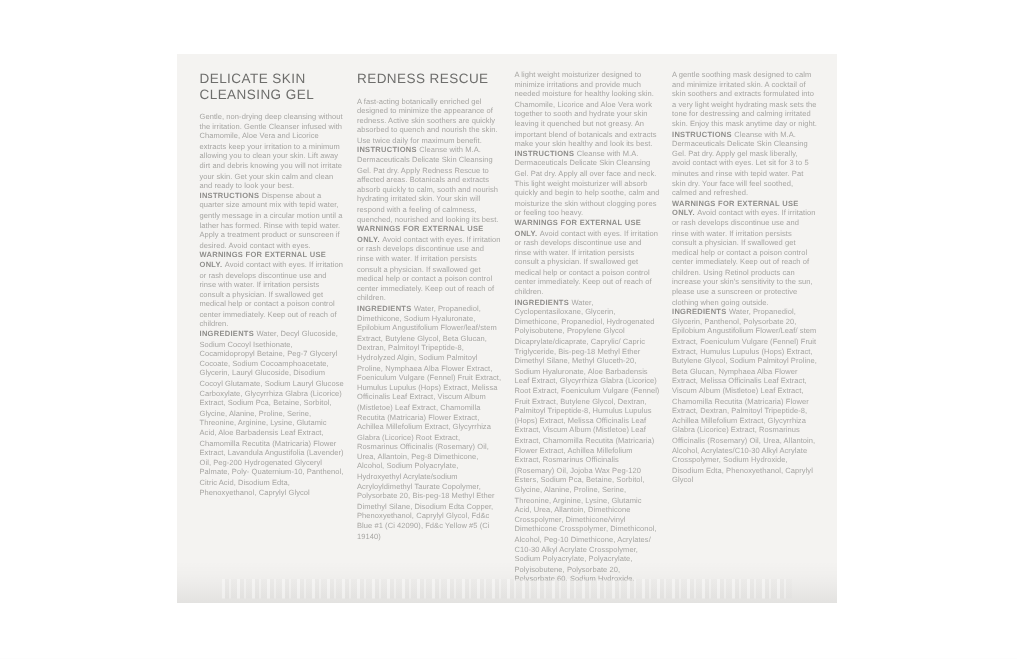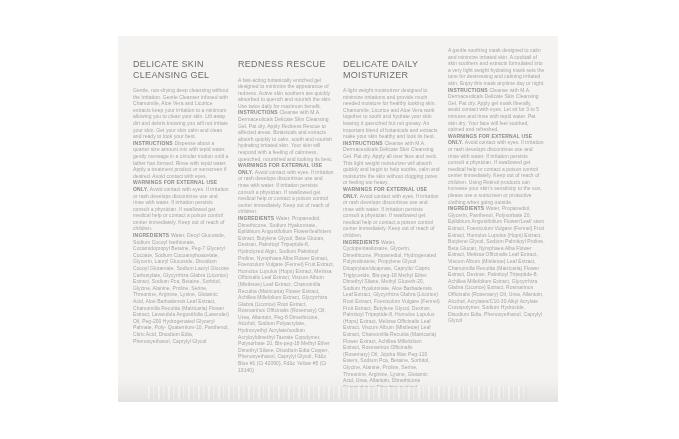--- a/index.html
+++ b/index.html
@@ -28,21 +28,21 @@
     gap: 8px;
     padding: 11px 13px 0 15px;
     height: 340px;
     overflow: hidden;
   }
   .col {
     width: 97px;
     flex: 0 0 97px;
   }
   .title {
-    margin: 12px 0 7px 0;
+    margin: 0 0 7px 0;
     font-size: 9px;
     line-height: 10.5px;
     letter-spacing: 0.3px;
     font-weight: 400;
     color: var(--title, #6e6e6c);
     text-transform: uppercase;
   }
   .body p {
     margin: 0;
     font-size: 5px;
@@ -103,21 +103,20 @@
         <h2 class="title">Redness Rescue</h2>
         <div class="body">
           <p>A fast-acting botanically enriched gel designed to minimize the appearance of redness. Active skin soothers are quickly absorbed to quench and nourish the skin. Use twice daily for maximum benefit.</p>
           <p><span class="lbl">INSTRUCTIONS </span><span>Cleanse with M.A. Dermaceuticals Delicate Skin Cleansing Gel. Pat dry. Apply Redness Rescue to affected areas. Botanicals and extracts absorb quickly to calm, sooth and nourish hydrating irritated skin. Your skin will respond with a feeling of calmness, quenched, nourished and looking its best.</span></p>
           <p><span class="lbl">WARNINGS FOR EXTERNAL USE ONLY. </span><span>Avoid contact with eyes. If irritation or rash develops discontinue use and rinse with water. If irritation persists consult a physician. If swallowed get medical help or contact a poison control center immediately. Keep out of reach of children.</span></p>
           <p><span class="lbl">INGREDIENTS </span><span>Water, Propanediol, Dimethicone, Sodium Hyaluronate, Epilobium Angustifolium Flower/leaf/stem Extract, Butylene Glycol, Beta Glucan, Dextran, Palmitoyl Tripeptide-8, Hydrolyzed Algin, Sodium Palmitoyl Proline, Nymphaea Alba Flower Extract, Foeniculum Vulgare (Fennel) Fruit Extract, Humulus Lupulus (Hops) Extract, Melissa Officinalis Leaf Extract, Viscum Album (Mistletoe) Leaf Extract, Chamomilla Recutita (Matricaria) Flower Extract, Achillea Millefolium Extract, Glycyrrhiza Glabra (Licorice) Root Extract, Rosmarinus Officinalis (Rosemary) Oil, Urea, Allantoin, Peg-8 Dimethicone, Alcohol, Sodium Polyacrylate, Hydroxyethyl Acrylate/sodium Acryloyldimethyl Taurate Copolymer, Polysorbate 20, Bis-peg-18 Methyl Ether Dimethyl Silane, Disodium Edta Copper, Phenoxyethanol, Caprylyl Glycol, Fd&amp;c Blue #1 (Ci 42090), Fd&amp;c Yellow #5 (Ci 19140)</span></p>
         </div>
       </div>
 
       <div class="col">
-        <h2 class="title">Delicate Daily Moisturizer</h2>
         <div class="body">
           <p>A light weight moisturizer designed to minimize irritations and provide much needed moisture for healthy looking skin. Chamomile, Licorice and Aloe Vera work together to sooth and hydrate your skin leaving it quenched but not greasy. An important blend of botanicals and extracts make your skin healthy and look its best.</p>
           <p><span class="lbl">INSTRUCTIONS </span><span>Cleanse with M.A. Dermaceuticals Delicate Skin Cleansing Gel. Pat dry. Apply all over face and neck. This light weight moisturizer will absorb quickly and begin to help soothe, calm and moisturize the skin without clogging pores or feeling too heavy.</span></p>
           <p><span class="lbl">WARNINGS FOR EXTERNAL USE ONLY. </span><span>Avoid contact with eyes. If irritation or rash develops discontinue use and rinse with water. If irritation persists consult a physician. If swallowed get medical help or contact a poison control center immediately. Keep out of reach of children.</span></p>
           <p><span class="lbl">INGREDIENTS </span><span>Water, Cyclopentasiloxane, Glycerin, Dimethicone, Propanediol, Hydrogenated Polyisobutene, Propylene Glycol Dicaprylate/dicaprate, Caprylic/ Capric Triglyceride, Bis-peg-18 Methyl Ether Dimethyl Silane, Methyl Gluceth-20, Sodium Hyaluronate, Aloe Barbadensis Leaf Extract, Glycyrrhiza Glabra (Licorice) Root Extract, Foeniculum Vulgare (Fennel) Fruit Extract, Butylene Glycol, Dextran, Palmitoyl Tripeptide-8, Humulus Lupulus (Hops) Extract, Melissa Officinalis Leaf Extract, Viscum Album (Mistletoe) Leaf Extract, Chamomilla Recutita (Matricaria) Flower Extract, Achillea Millefolium Extract, Rosmarinus Officinalis (Rosemary) Oil, Jojoba Wax Peg-120 Esters, Sodium Pca, Betaine, Sorbitol, Glycine, Alanine, Proline, Serine, Threonine, Arginine, Lysine, Glutamic Acid, Urea, Allantoin, Dimethicone Crosspolymer, Dimethicone/vinyl Dimethicone Crosspolymer, Dimethiconol, Alcohol, Peg-10 Dimethicone, Acrylates/ C10-30 Alkyl Acrylate Crosspolymer, Sodium Polyacrylate, Polyacrylate, Polyisobutene, Polysorbate 20, Polysorbate 60, Sodium Hydroxide, Disodium Edta Copper, Phenoxyethanol, Caprylyl Glycol</span></p>
         </div>
       </div>
 
       <div class="col">
         <div class="body">

